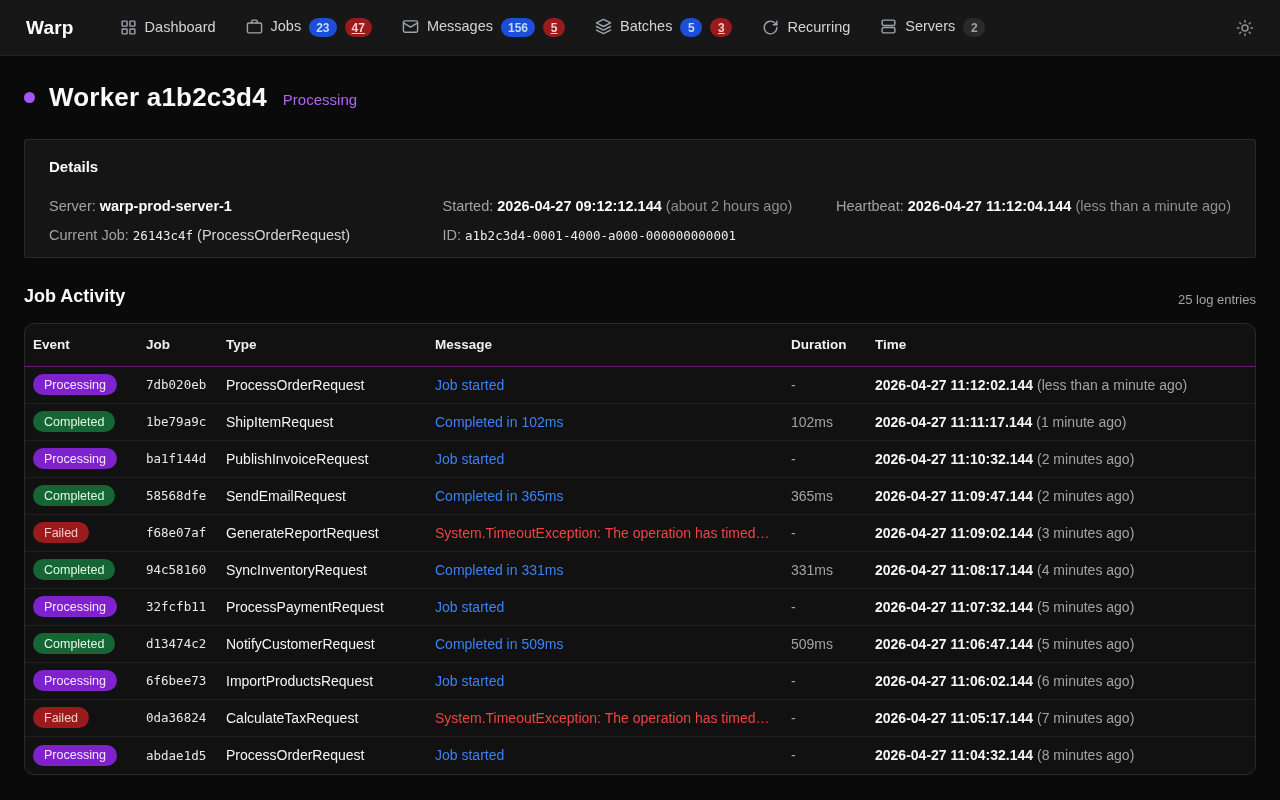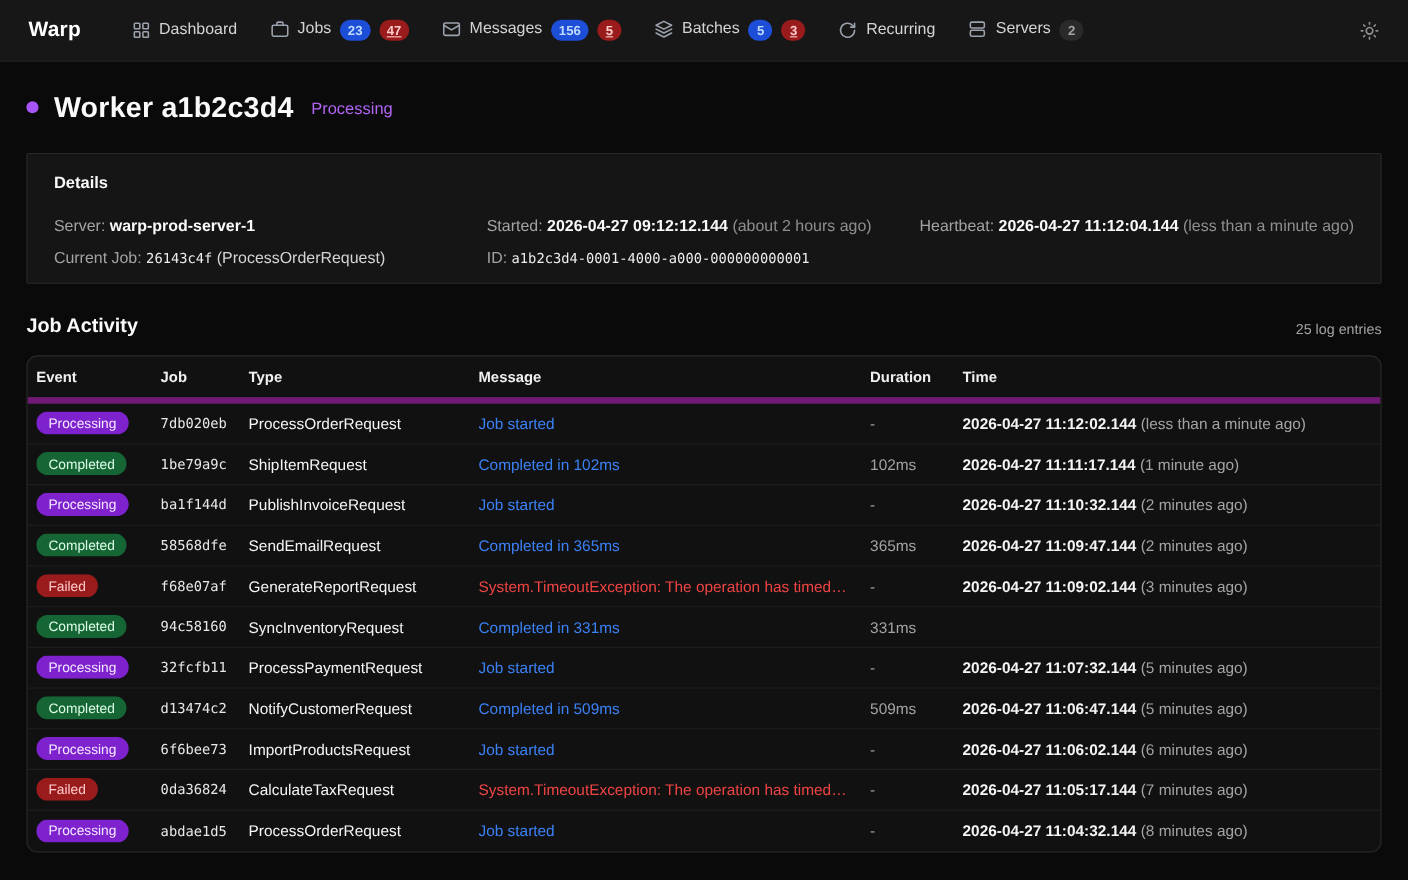--- a/index.html
+++ b/index.html
@@ -139,21 +139,21 @@
     display:grid;
     grid-template-columns:113px 80px 209px 356px 84px 1fr;
     align-items:center;
     padding:0 8px;
   }
   .thead{
     height:43px;
     font-size:13.5px;
     font-weight:bold;
     color:#f0f0f0;
-    border-bottom:6px solid #701a75;
+    border-bottom:1px solid #701a75;
   }
   .trow{height:37px;border-bottom:1px solid var(--row-border);cursor:pointer;}
   .trow:last-child{border-bottom:none;}
   .cell{overflow:hidden;white-space:nowrap;padding-right:10px;}
   .pill{
     display:inline-block;
     padding:3.5px 11px;
     border-radius:999px;
     font-size:12.5px;
   }
@@ -379,20 +379,23 @@
       <span class="ts">2026-04-27 11:09:02.144</span><span class="rel">(3 minutes ago)</span>
     </div>
   </div>
 
   <div class="trow">
     <div class="cell c-event"><span class="pill pill-completed">Completed</span></div>
     <div class="cell c-job mono">94c58160</div>
     <div class="cell c-type">SyncInventoryRequest</div>
     <div class="cell c-msg msg-info">Completed in 331ms</div>
     <div class="cell c-dur">331ms</div>
+    <div class="cell c-time">
+      <span class="ts">2026-04-27 11:08:17.144</span><span class="rel">(4 minutes ago)</span>
+    </div>
   </div>
 
   <div class="trow">
     <div class="cell c-event"><span class="pill pill-processing">Processing</span></div>
     <div class="cell c-job mono">32fcfb11</div>
     <div class="cell c-type">ProcessPaymentRequest</div>
     <div class="cell c-msg msg-info">Job started</div>
     <div class="cell c-dur">-</div>
     <div class="cell c-time">
       <span class="ts">2026-04-27 11:07:32.144</span><span class="rel">(5 minutes ago)</span>

